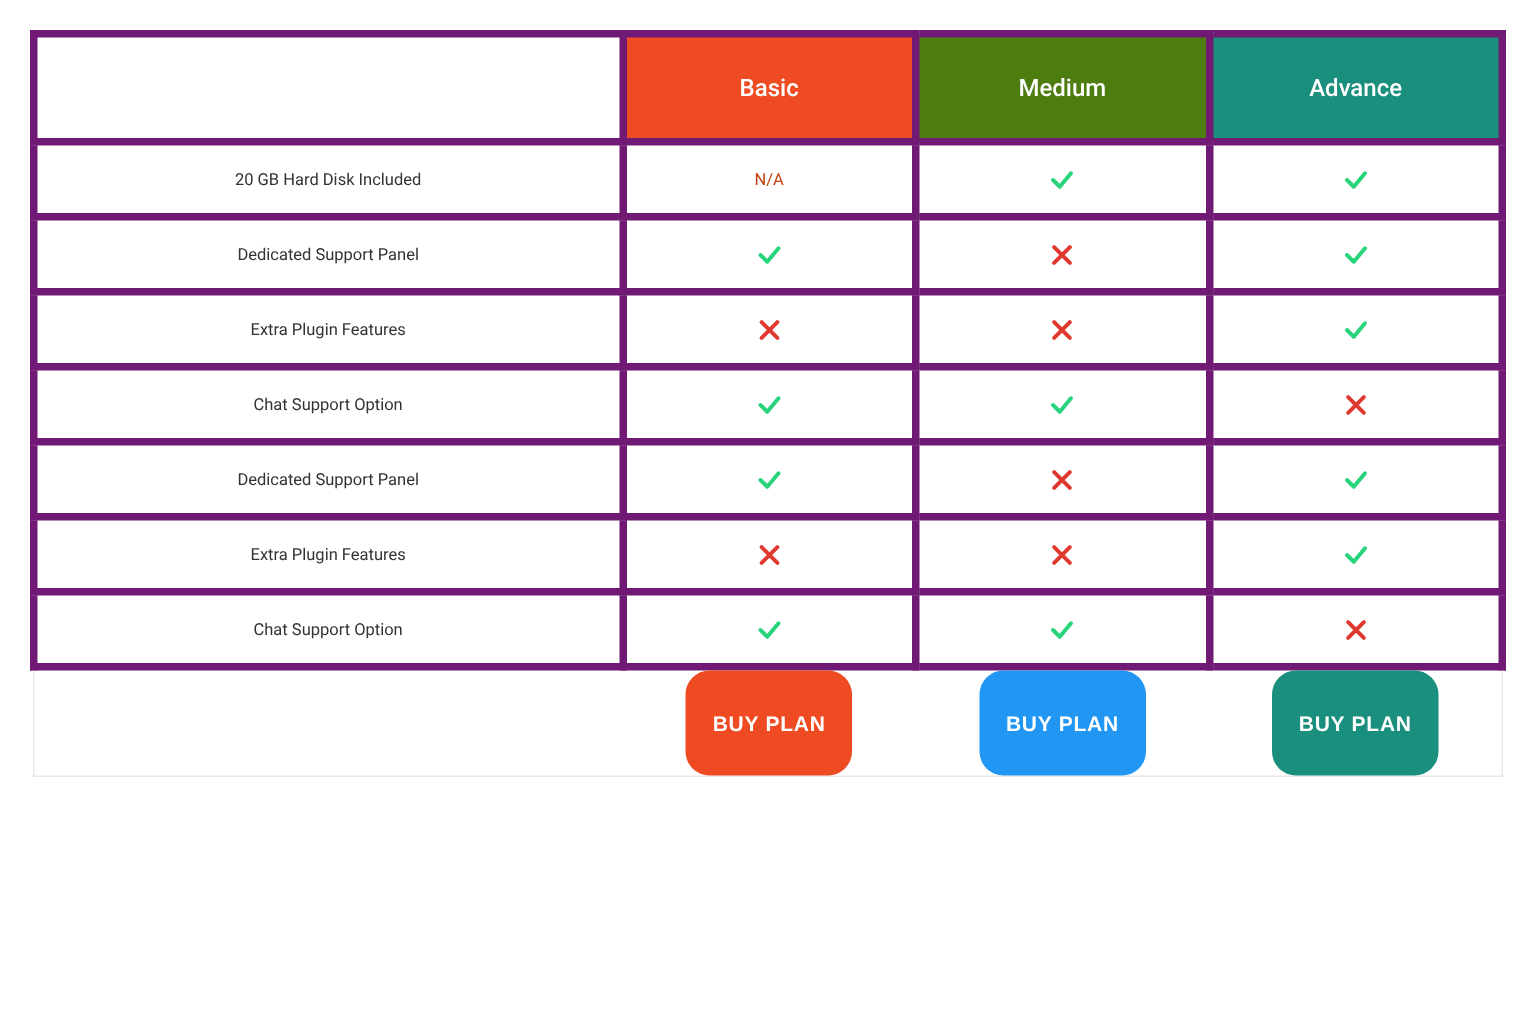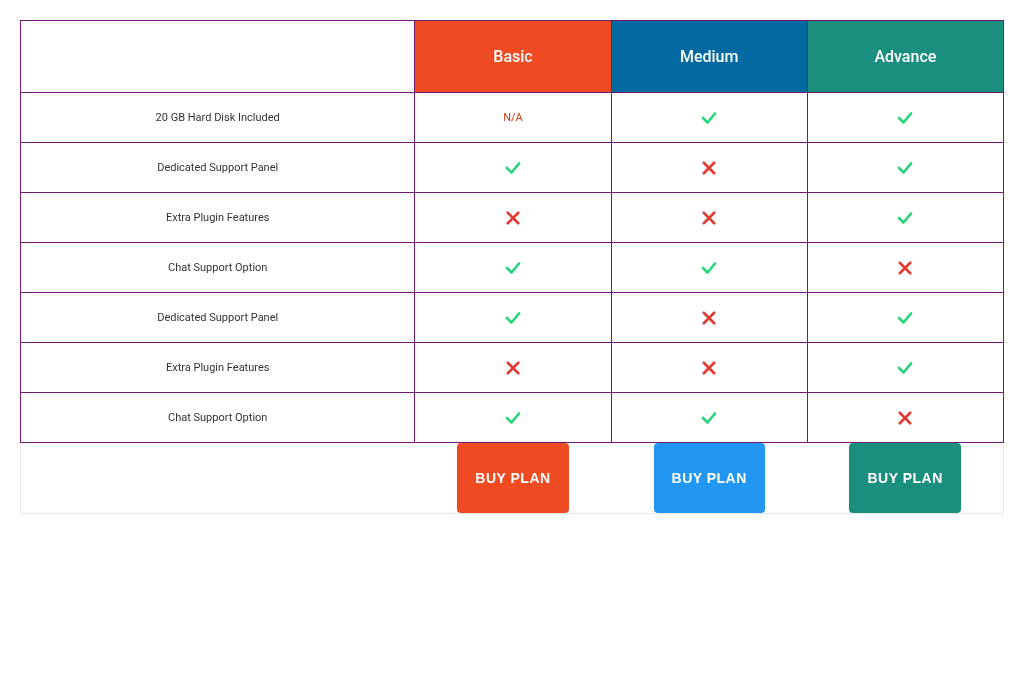--- a/index.html
+++ b/index.html
@@ -9,42 +9,42 @@
       padding: 20px;
     }
     .pricing-table {
       width: 984px;
       margin: 0 auto;
       border-collapse: collapse;
       border: 1px solid #e8e8e8;
     }
     .pricing-table th,
     .pricing-table td {
-      border: 1px solid #701a75;
+      border: 5px solid #701a75;
       text-align: center;
       vertical-align: middle;
     }
     .header-row th {
       height: 72px;
       color: #fff;
       font-weight: 500;
       font-size: 16px;
     }
     .header-row th.empty-header {
       background: #fff;
       width: 394px;
     }
     .header-row th.plan-header {
       width: 196px;
     }
     .header-basic {
       background: #ef4b23;
     }
     .header-medium {
-      background: #0369a1;
+      background: #4d7c0f;
     }
     .header-advance {
       background: #1b8f7e;
     }
     .feature-row td {
       height: 50px;
       font-size: 11px;
       color: #333;
     }
     .feature-label {
@@ -63,21 +63,21 @@
       border-bottom: none;
     }
     .buy-button {
       display: inline-block;
       padding: 27px 18px;
       color: #fff;
       font-size: 14px;
       font-weight: 600;
       letter-spacing: 0.5px;
       border: none;
-      border-radius: 4px;
+      border-radius: 16px;
       cursor: pointer;
     }
     .buy-basic { background: #ef4b23; }
     .buy-medium { background: #2196f3; }
     .buy-advance { background: #1b8f7e; }
     svg.icon { width: 18px; height: 18px; display: inline-block; vertical-align: middle; }
     svg.icon.check path { stroke: #28d47b; }
     svg.icon.cross path { stroke: #e03a30; }
   </style>
 </head>

